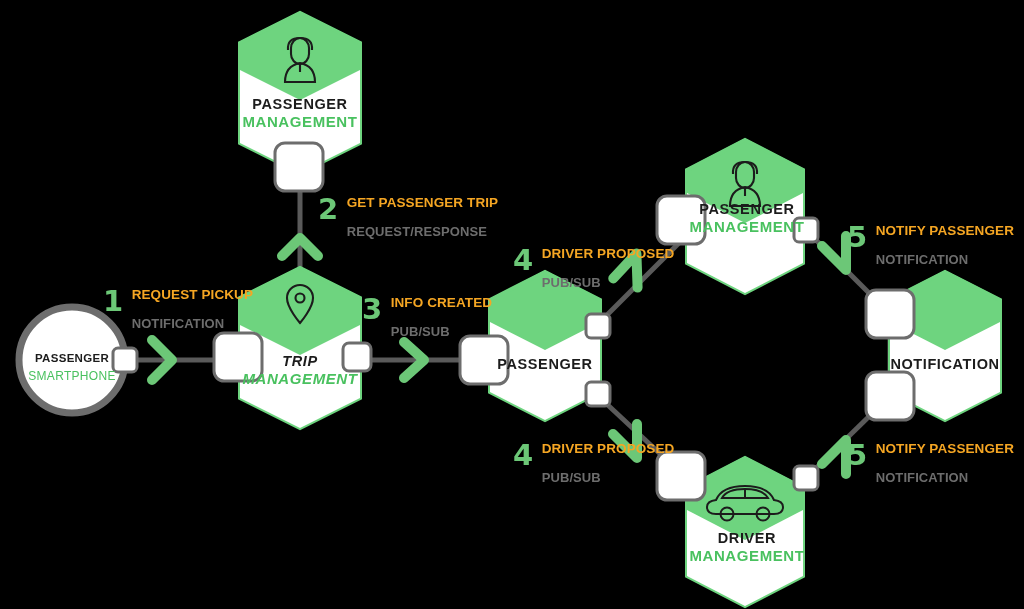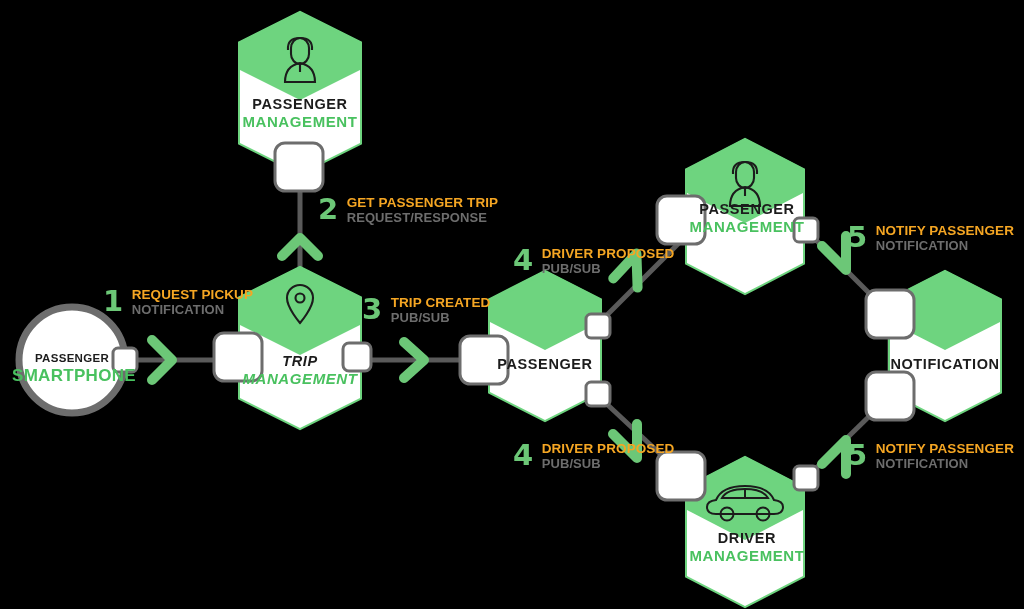--- a/index.html
+++ b/index.html
@@ -12,32 +12,32 @@
   
   .nodelabel{position:absolute;text-align:center;line-height:1.12;
              pointer-events:none;white-space:nowrap;}
   .nl-title{font-size:14.5px;font-weight:700;color:#1c1c1c;letter-spacing:.6px;}
   .nl-sub{font-size:15px;font-weight:700;color:#49c15f;letter-spacing:.6px;}
   .nl-one .nl-title{font-size:14.5px;}
 
   
   .circlelabel{position:absolute;text-align:center;line-height:1.15;white-space:nowrap;}
   .cl-title{font-size:11.5px;font-weight:700;color:#1c1c1c;letter-spacing:.3px;}
-  .cl-sub{font-size:17px;font-weight:700;color:#49c15f;letter-spacing:.3px;}
+  .cl-sub{font-size:12px;font-weight:400;color:#49c15f;letter-spacing:.3px;}
 
   
   .step{position:absolute;white-space:nowrap;}
   .step .num{display:inline-block;vertical-align:top;font-size:29px;
              font-weight:700;color:#6cc777;line-height:26px;margin-right:4px;
              font-family:"DejaVu Sans",sans-serif;}
   .step .txtwrap{display:inline-block;vertical-align:top;line-height:1.0;}
   .step .ttl{display:block;font-size:13.5px;font-weight:700;color:#f5a623;
              letter-spacing:.1px;}
   .step .sub{display:block;font-size:13px;font-weight:700;color:#6d6d6d;
-             letter-spacing:.1px;margin-top:1px;}
+             letter-spacing:.1px;margin-top:15px;}
 </style>
 </head>
 <body>
 
 <div id="stage">
 
   <svg class="layer" viewBox="0 0 1024 609">
     <defs>
       <clipPath id="hexClipTrip">
           <polygon points="240,298 300,268 360,298 360,358 300,388 240,358"></polygon>
@@ -208,21 +208,21 @@
     <span class="num">2</span>
     <span class="txtwrap">
       <span class="ttl">GET PASSENGER TRIP</span>
       <span class="sub">REQUEST/RESPONSE</span>
     </span>
   </div>
 
   <div class="step" style="left:362px;top:296px;">
     <span class="num">3</span>
     <span class="txtwrap">
-      <span class="ttl">TRIP CREATED</span>
+      <span class="ttl">INFO CREATED</span>
       <span class="sub">PUB/SUB</span>
     </span>
   </div>
 
   <div class="step" style="left:513px;top:247px;">
     <span class="num">4</span>
     <span class="txtwrap">
       <span class="ttl">DRIVER PROPOSED</span>
       <span class="sub">PUB/SUB</span>
     </span>

